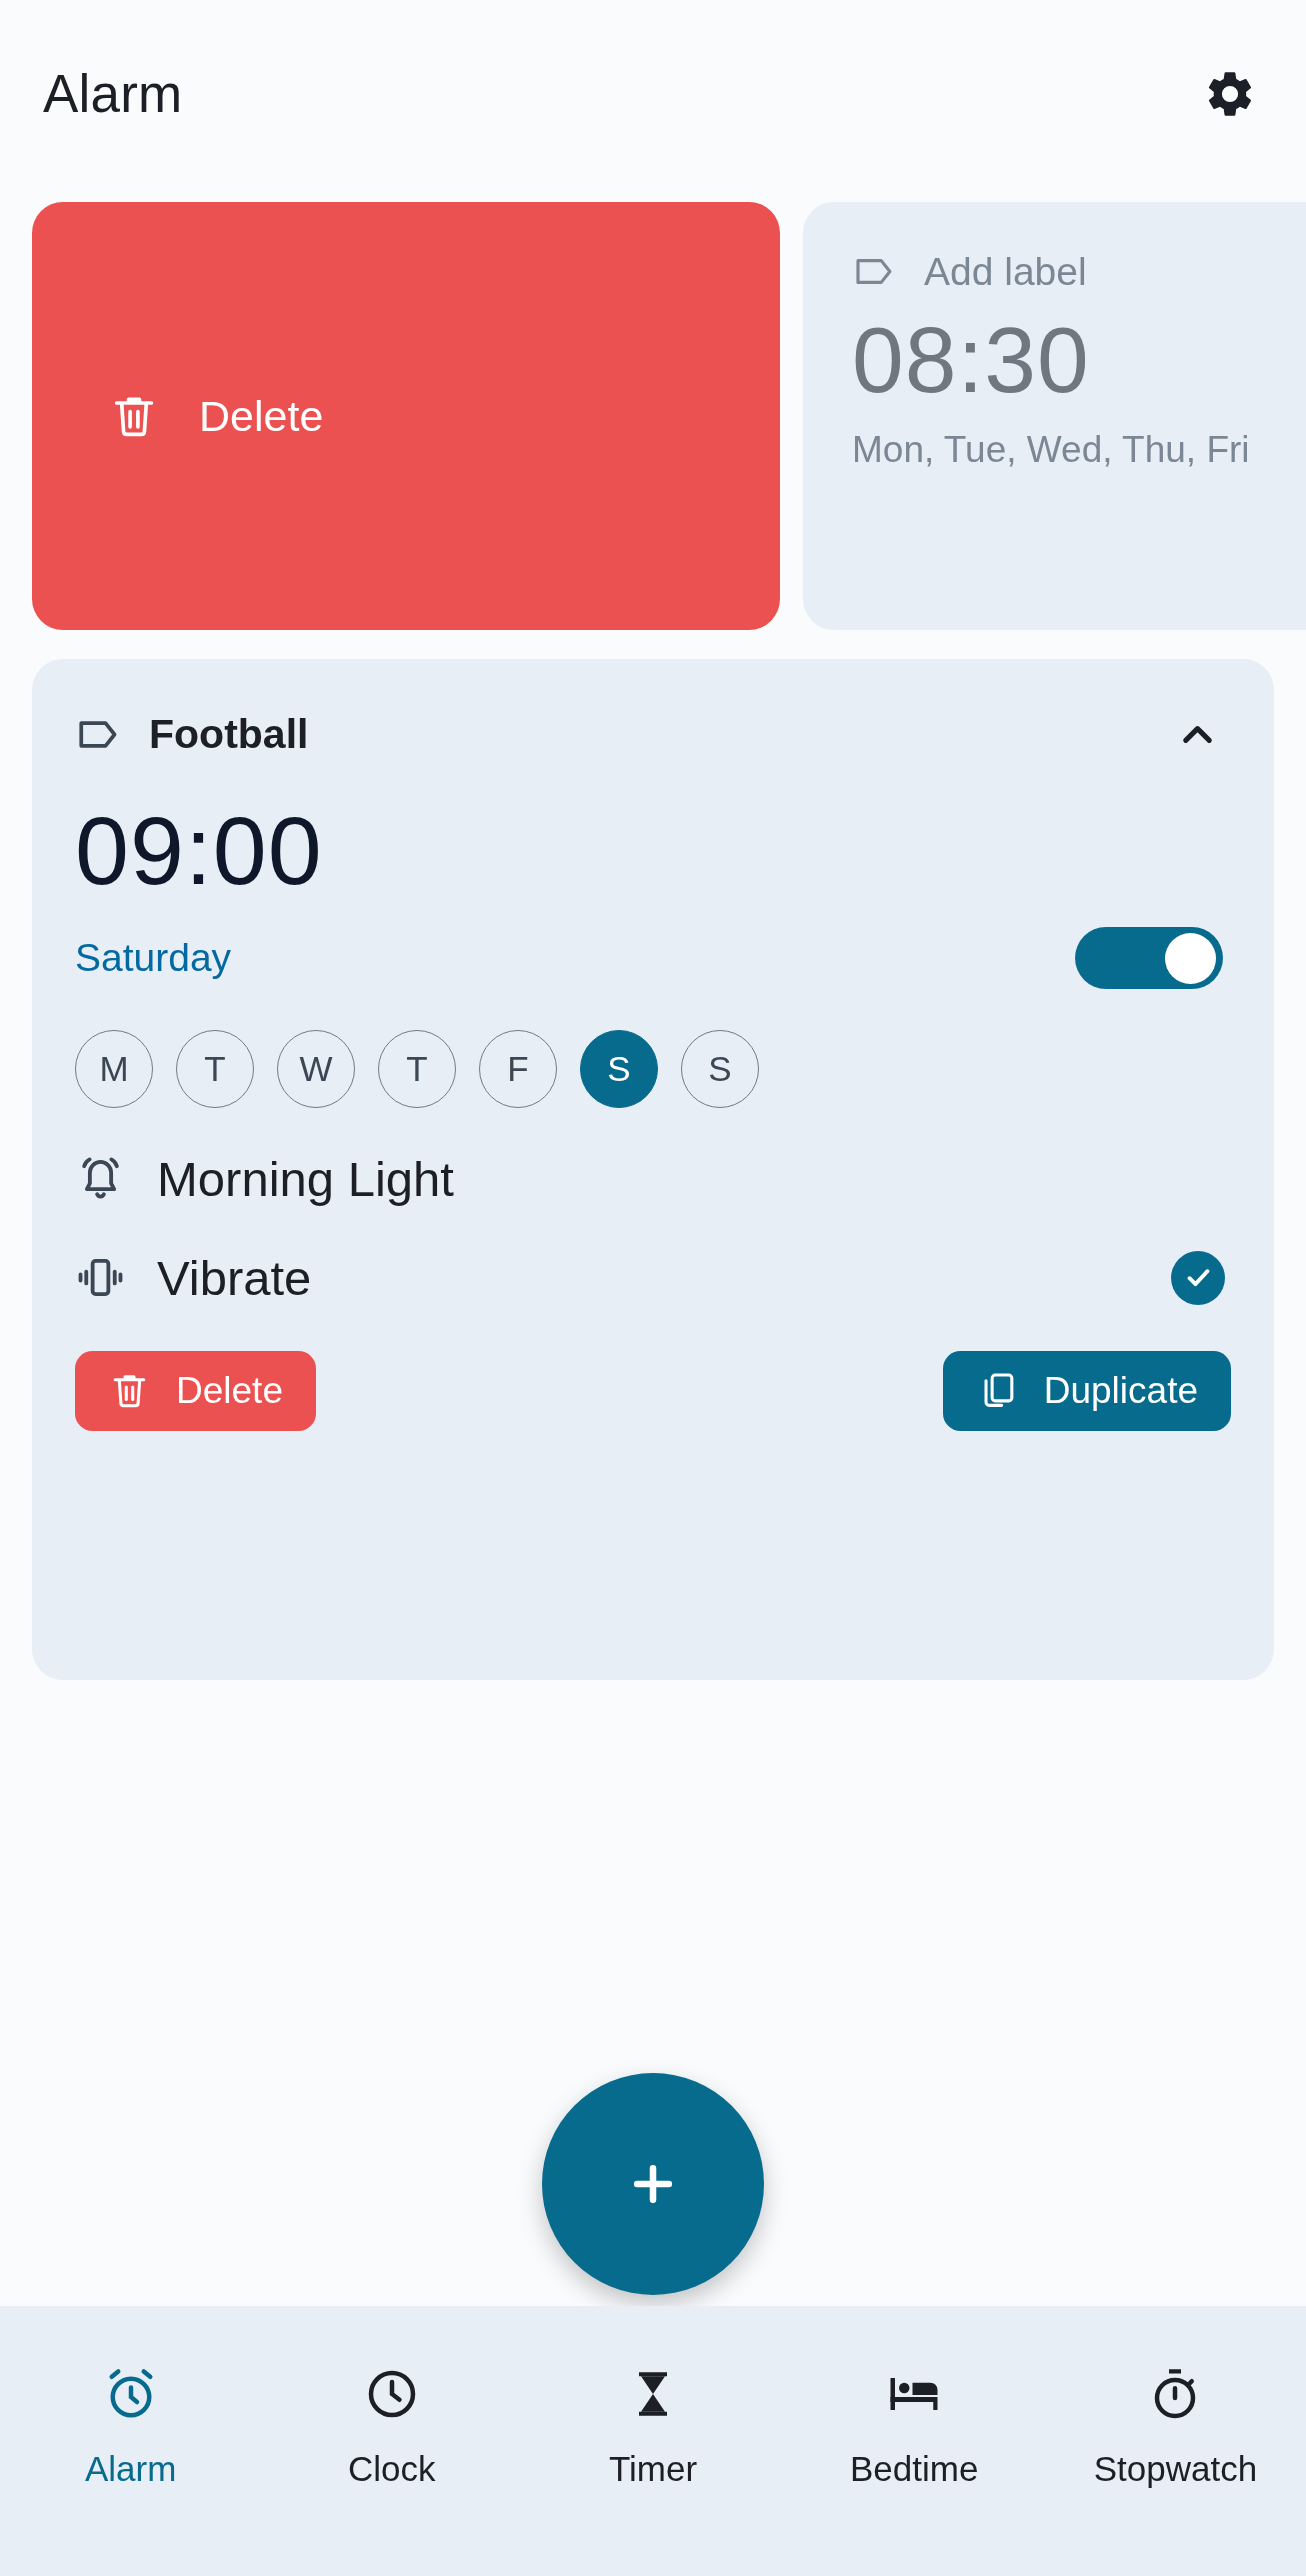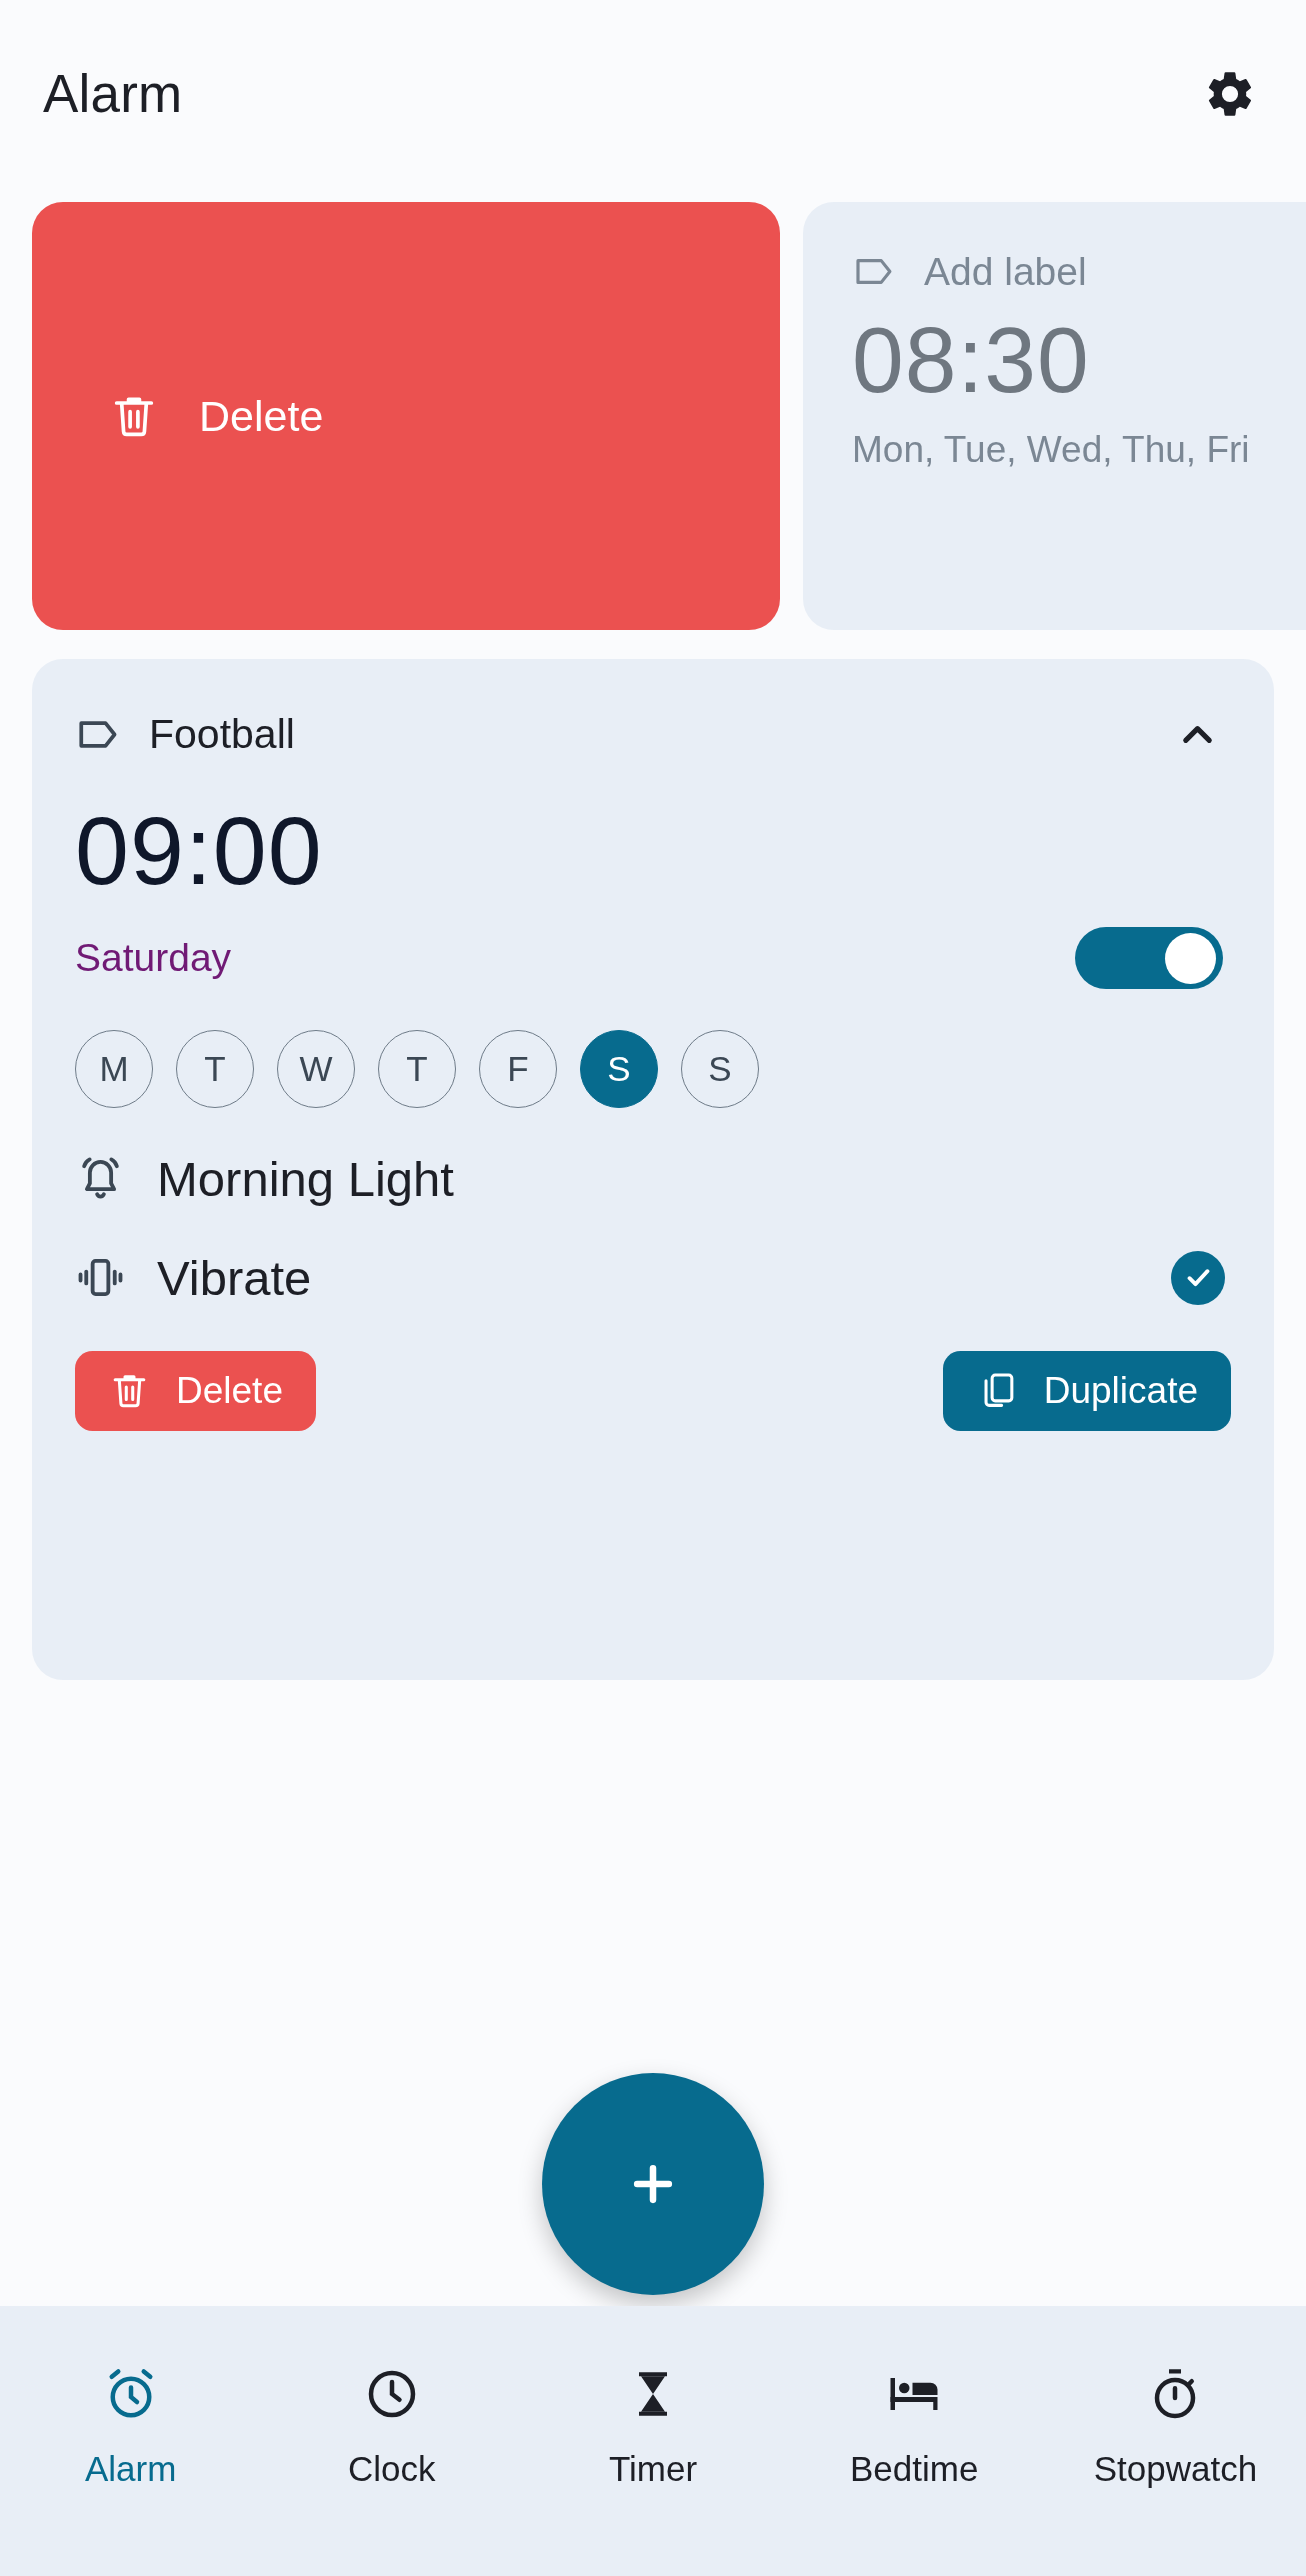--- a/index.html
+++ b/index.html
@@ -48,33 +48,33 @@
   .days-muted { font-size:37px; color:#7b8794; margin-top:19.4px; white-space:nowrap; }
 
   
   .alarm-card-expanded {
     position:absolute; top:659px; left:32px; width:1242px; height:1021px;
     background:#e8eef6; border-radius:31px;
     padding:41px 43px 0 43px;
   }
   .exp-head { display:flex; align-items:center; justify-content:space-between; }
   .exp-head-left { display:flex; align-items:center; gap:27px; }
-  .label-text { font-size:41px; color:#1d1f26; }
+  .label-text { font-size:41px; color:#1d1f26;font-weight:bold; }
   .chev-btn { width:68px; height:68px; display:flex; align-items:center; justify-content:center; cursor:pointer; }
 
   .time-main {
     font-size:97px; color:#0f172a; font-weight:300;
     letter-spacing:1px; margin-top:31px; line-height:1.08;
   }
 
   .row-day-toggle {
     display:flex; align-items:center; justify-content:space-between;
     margin-top:23px; padding-right:7.8px;
   }
-  .day-summary { font-size:39px; color:#701a75; }
+  .day-summary { font-size:39px; color:#0369a1; }
   .toggle {
     width:148px; height:62px; background:#076b8e; border-radius:33px;
     position:relative; cursor:pointer;
   }
   .toggle .knob {
     position:absolute; top:5.8px; right:6.8px; width:51px; height:51px;
     background:#ffffff; border-radius:50%;
   }
 
   .day-circles { display:flex; gap:23px; margin-top:41px; }

